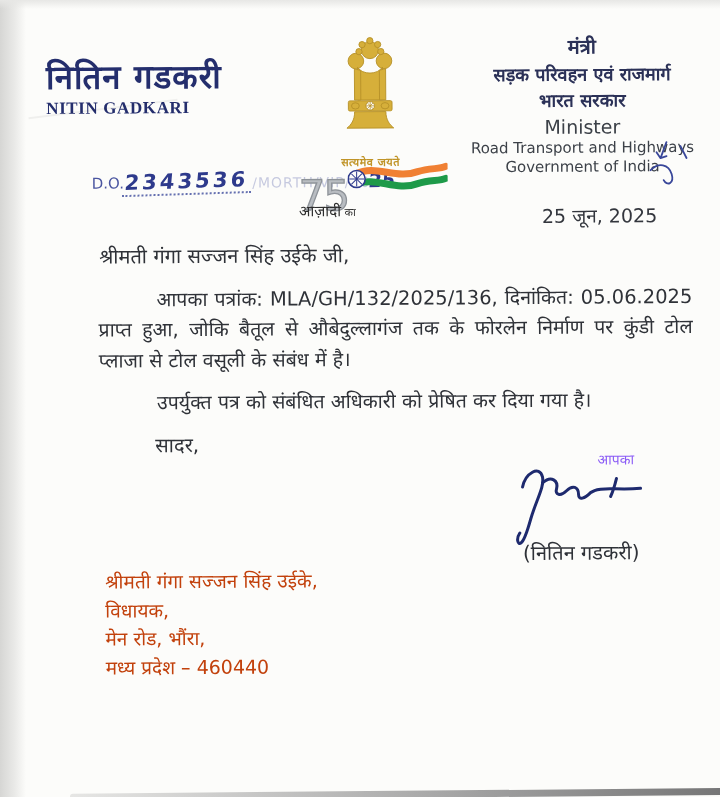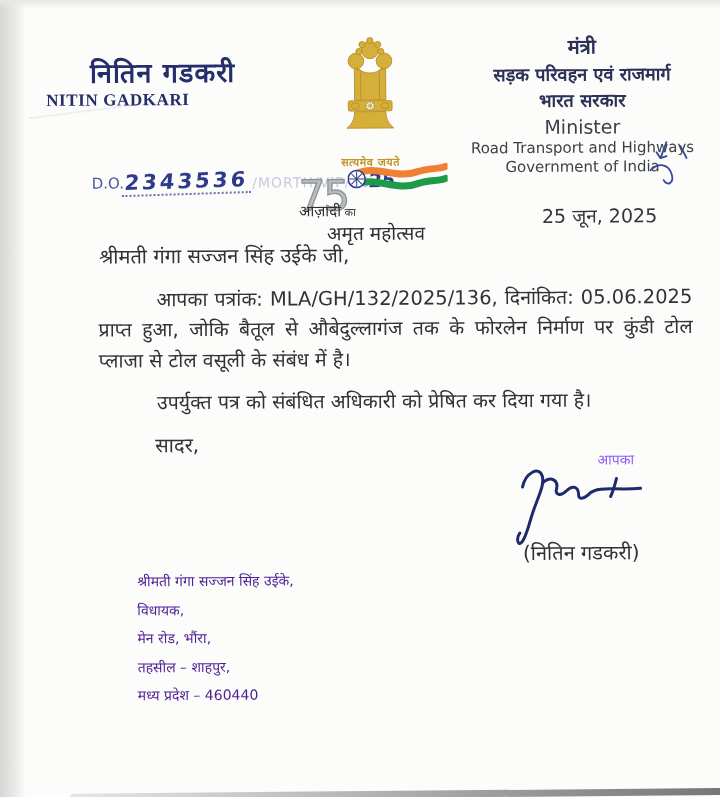--- a/index.html
+++ b/index.html
@@ -20,21 +20,21 @@
   .edge-top{position:absolute;left:0;top:0;width:100%;height:9px;
     background:linear-gradient(to bottom,#e7e7e5,rgba(255,255,255,0));}
   .edge-bottom{position:absolute;bottom:2px;left:70px;right:-4px;height:7px;
     background:linear-gradient(to right,rgba(130,130,130,.18),rgba(90,90,92,.55) 60%,rgba(60,60,62,.7));
     transform:rotate(-0.5deg);transform-origin:right bottom;border-radius:3px;}
   .crease{position:absolute;left:28px;top:108px;width:150px;height:2px;
     background:rgba(0,0,0,.05);transform:rotate(-7deg);}
 
   
   .sender{position:absolute;left:48px;top:52px;color:#242e6d;}
-  .sender .hi{font-size:27px;font-weight:600;letter-spacing:1px;margin-left:44px;}
+  .sender .hi{font-size:33px;font-weight:600;letter-spacing:1px;}
   .sender .en{font-family:"Liberation Serif","DejaVu Serif",serif;font-weight:bold;
     font-size:17px;letter-spacing:.6px;}
 
   .emblem{position:absolute;left:326px;top:34px;width:92px;text-align:center;}
   .emblem .motto{font-size:11px;font-weight:bold;color:#c09428;margin-top:12px;letter-spacing:.5px;}
 
   .office{position:absolute;left:458px;top:34px;width:252px;text-align:center;}
   .office .hi1{font-size:20px;font-weight:600;color:#2b3157;}
   .office .hi2,.office .hi3{font-size:18px;font-weight:600;color:#2b3157;margin-top:2px;}
   .office .en1{font-size:19px;color:#3c4148;margin-top:4px;}
@@ -64,21 +64,21 @@
 
   .bodytext{position:absolute;left:99px;top:284px;width:594px;color:#2f3238;
     font-size:19.5px;line-height:1.56;text-align:justify;}
   .bodytext p{margin:0 0 12px 0;text-indent:58px;}
 
   .regards{position:absolute;left:155px;top:430px;font-size:20px;color:#2f3238;}
   .yours{position:absolute;left:597px;top:451px;font-size:14px;color:#8b5cf6;}
   .signature{position:absolute;left:498px;top:462px;}
   .signatory{position:absolute;left:522px;top:540px;font-size:20px;color:#2f3238;}
 
-  .recipient{position:absolute;left:104px;top:566px;font-size:14px;color:#4c1d95;line-height:28.6px;margin-left:32px;}
+  .recipient{position:absolute;left:104px;top:566px;font-size:19px;color:#c2410c;line-height:28.6px;}
 </style>
 </head>
 <body>
 
 <div class="page">
 
   <div class="content">
 
     <div class="sender">
       <div class="hi">नितिन गडकरी</div>
@@ -142,21 +142,20 @@
           <circle cx="9" cy="19" r="8.5" fill="#fcfcfa" stroke="#2e3a8c" stroke-width="1.6"></circle>
           <g stroke="#2e3a8c" stroke-width="1">
             <line x1="9" y1="11.5" x2="9" y2="26.5"></line>
               <line x1="1.5" y1="19" x2="16.5" y2="19"></line>
             <line x1="3.7" y1="13.7" x2="14.3" y2="24.3"></line>
               <line x1="3.7" y1="24.3" x2="14.3" y2="13.7"></line>
           </g>
         </svg>
       </div>
       <div class="cap1"><span>आज़ादी</span><span class="small"> का</span></div>
-      <div class="cap2">अमृत महोत्सव</div>
     </div>
 
     <svg class="penmark" width="48" height="60" viewBox="0 0 48 60">
       <g fill="none" stroke="#39479a" stroke-width="1.8" stroke-linecap="round">
         <path d="M20,4 L14,20 M14,20 L10,14 M14,20 L20,18"></path>
         <path d="M34,8 L40,20"></path>
         <path d="M4,32 C12,24 22,26 25,36 C28,46 20,48 17,42"></path>
       </g>
     </svg>
 
@@ -179,21 +178,20 @@
         <path d="M118,18 C116,26 114,32 112,36"></path>
       </g>
     </svg>
 
     <div class="signatory">(नितिन गडकरी)</div>
 
     <div class="recipient">
       <div>श्रीमती गंगा सज्जन सिंह उईके,</div>
       <div>विधायक,</div>
       <div>मेन रोड, भौंरा,</div>
-      <div>तहसील – शाहपुर,</div>
       <div>मध्य प्रदेश – 460440</div>
     </div>
 
   </div>
 
   <div class="edge-left"></div>
   <div class="edge-top"></div>
   <div class="crease"></div>
   <div class="edge-bottom"></div>
 </div>

